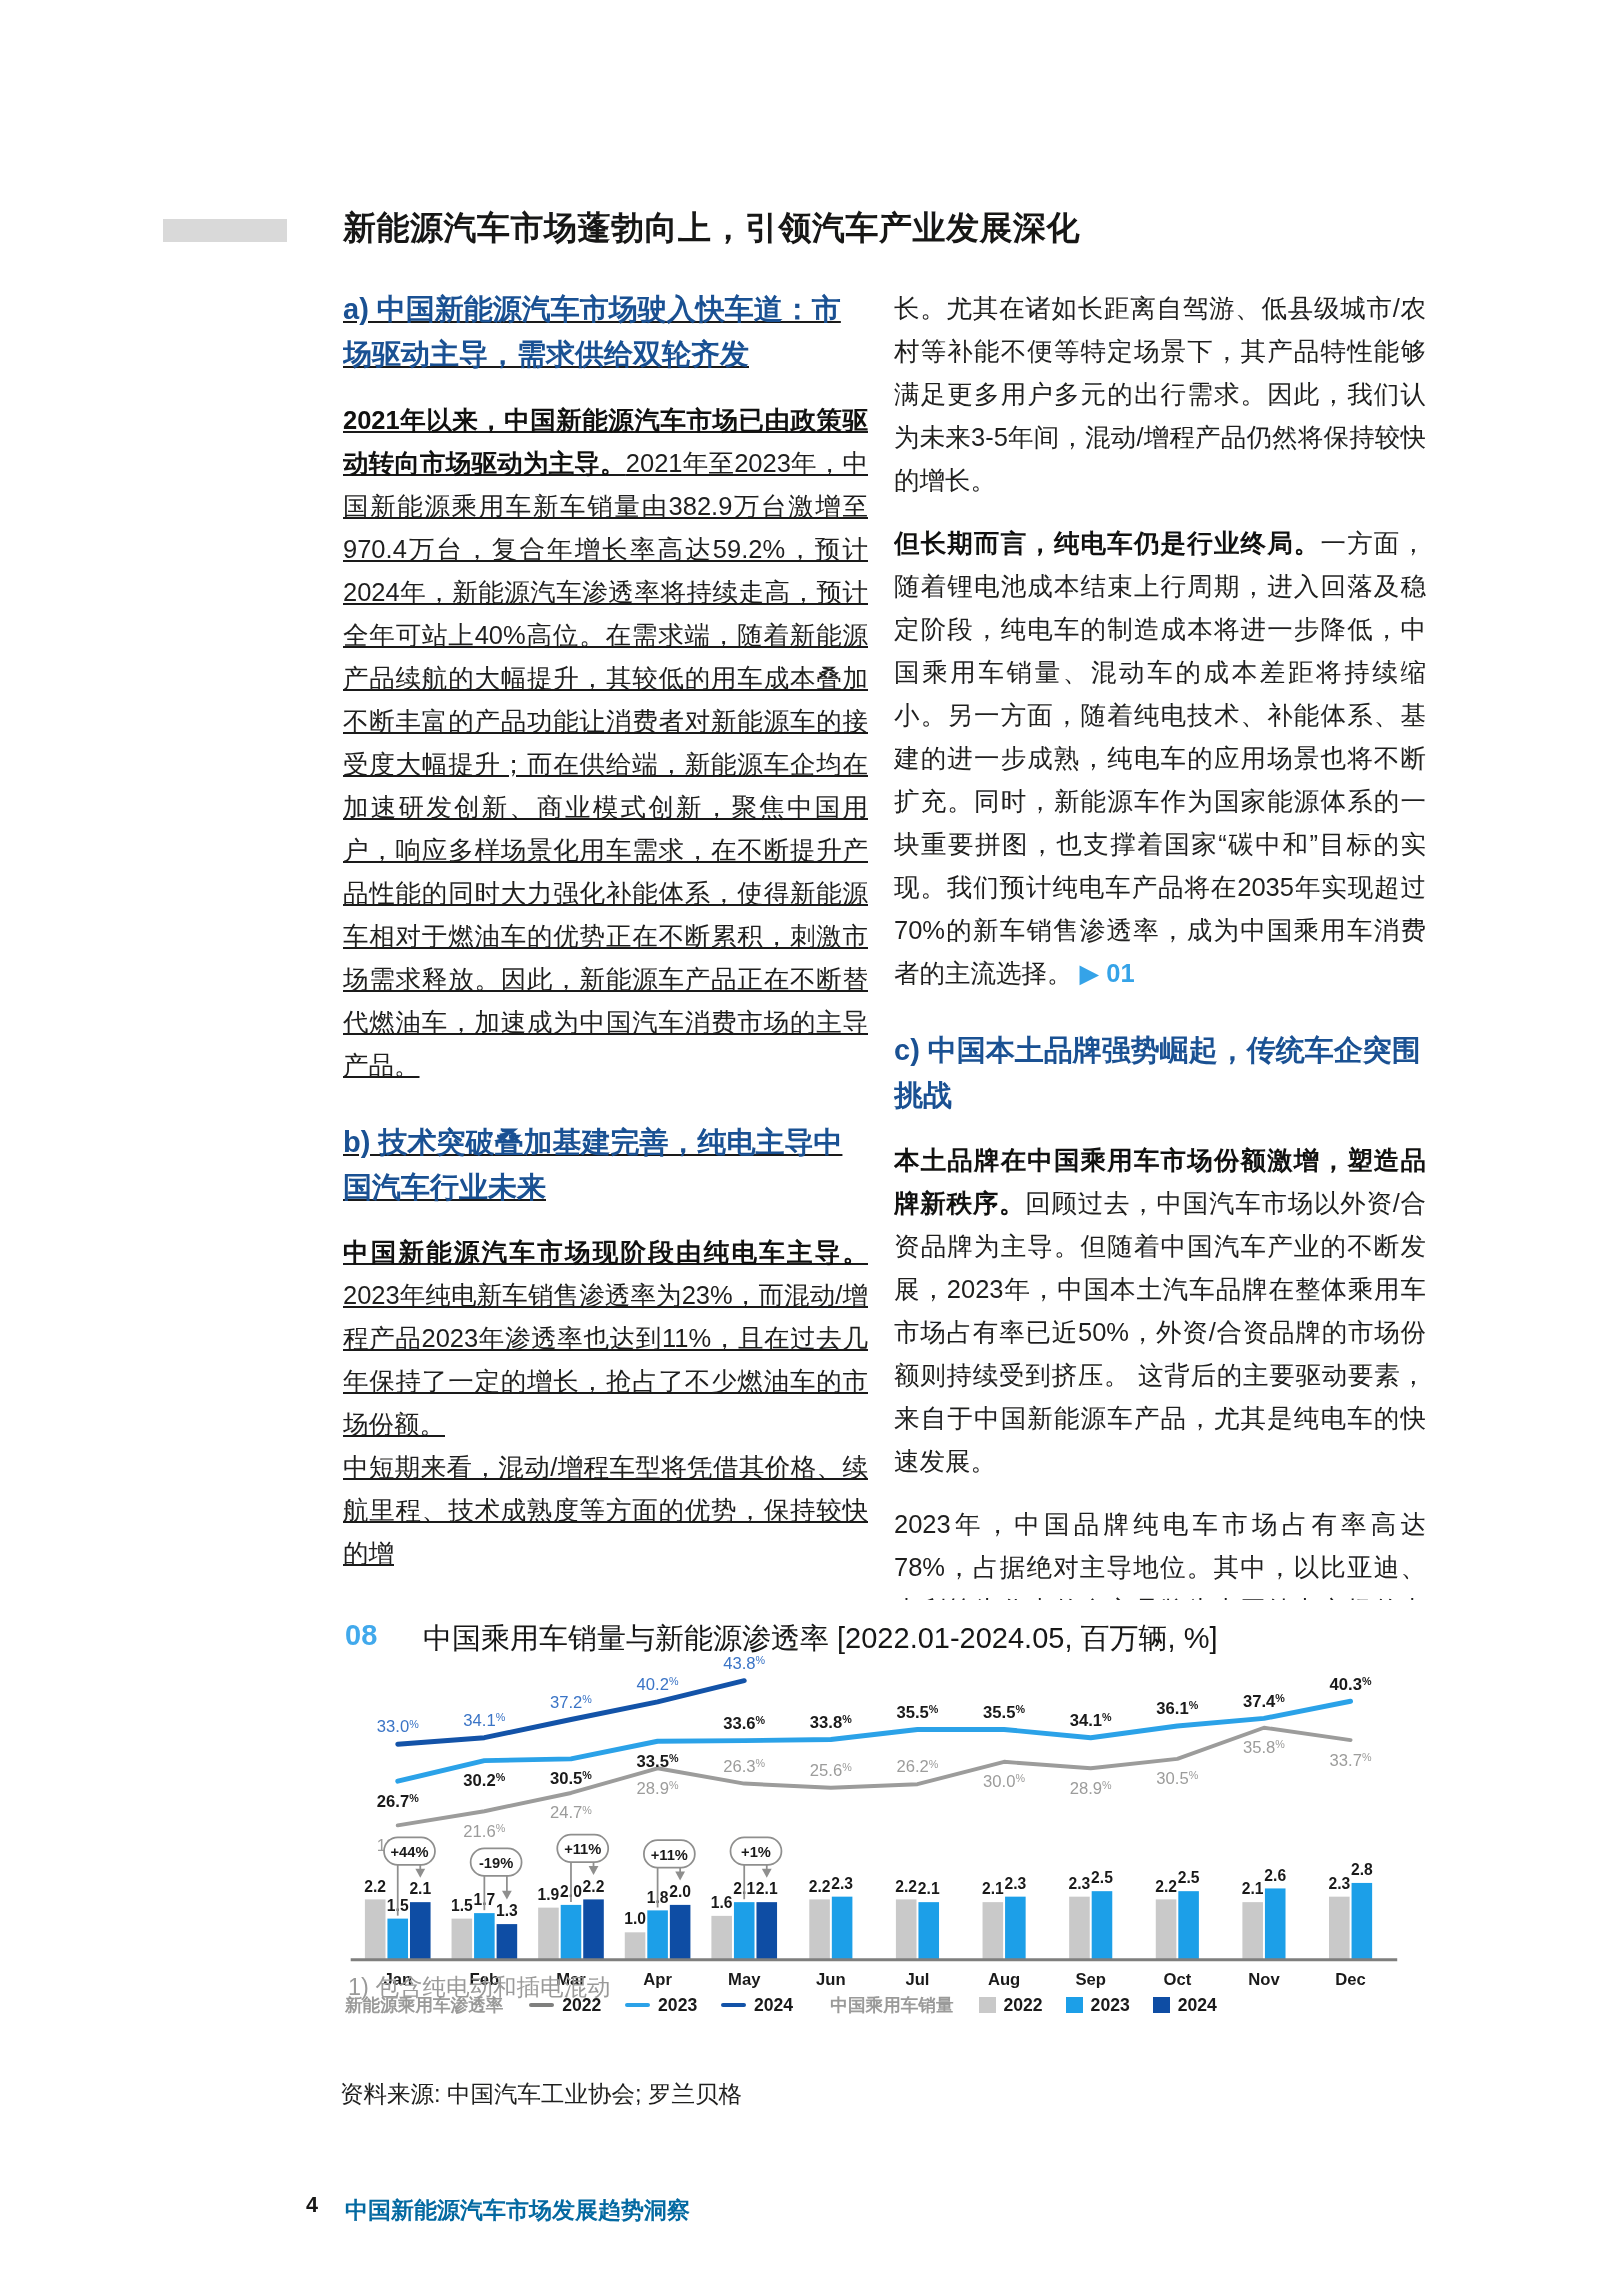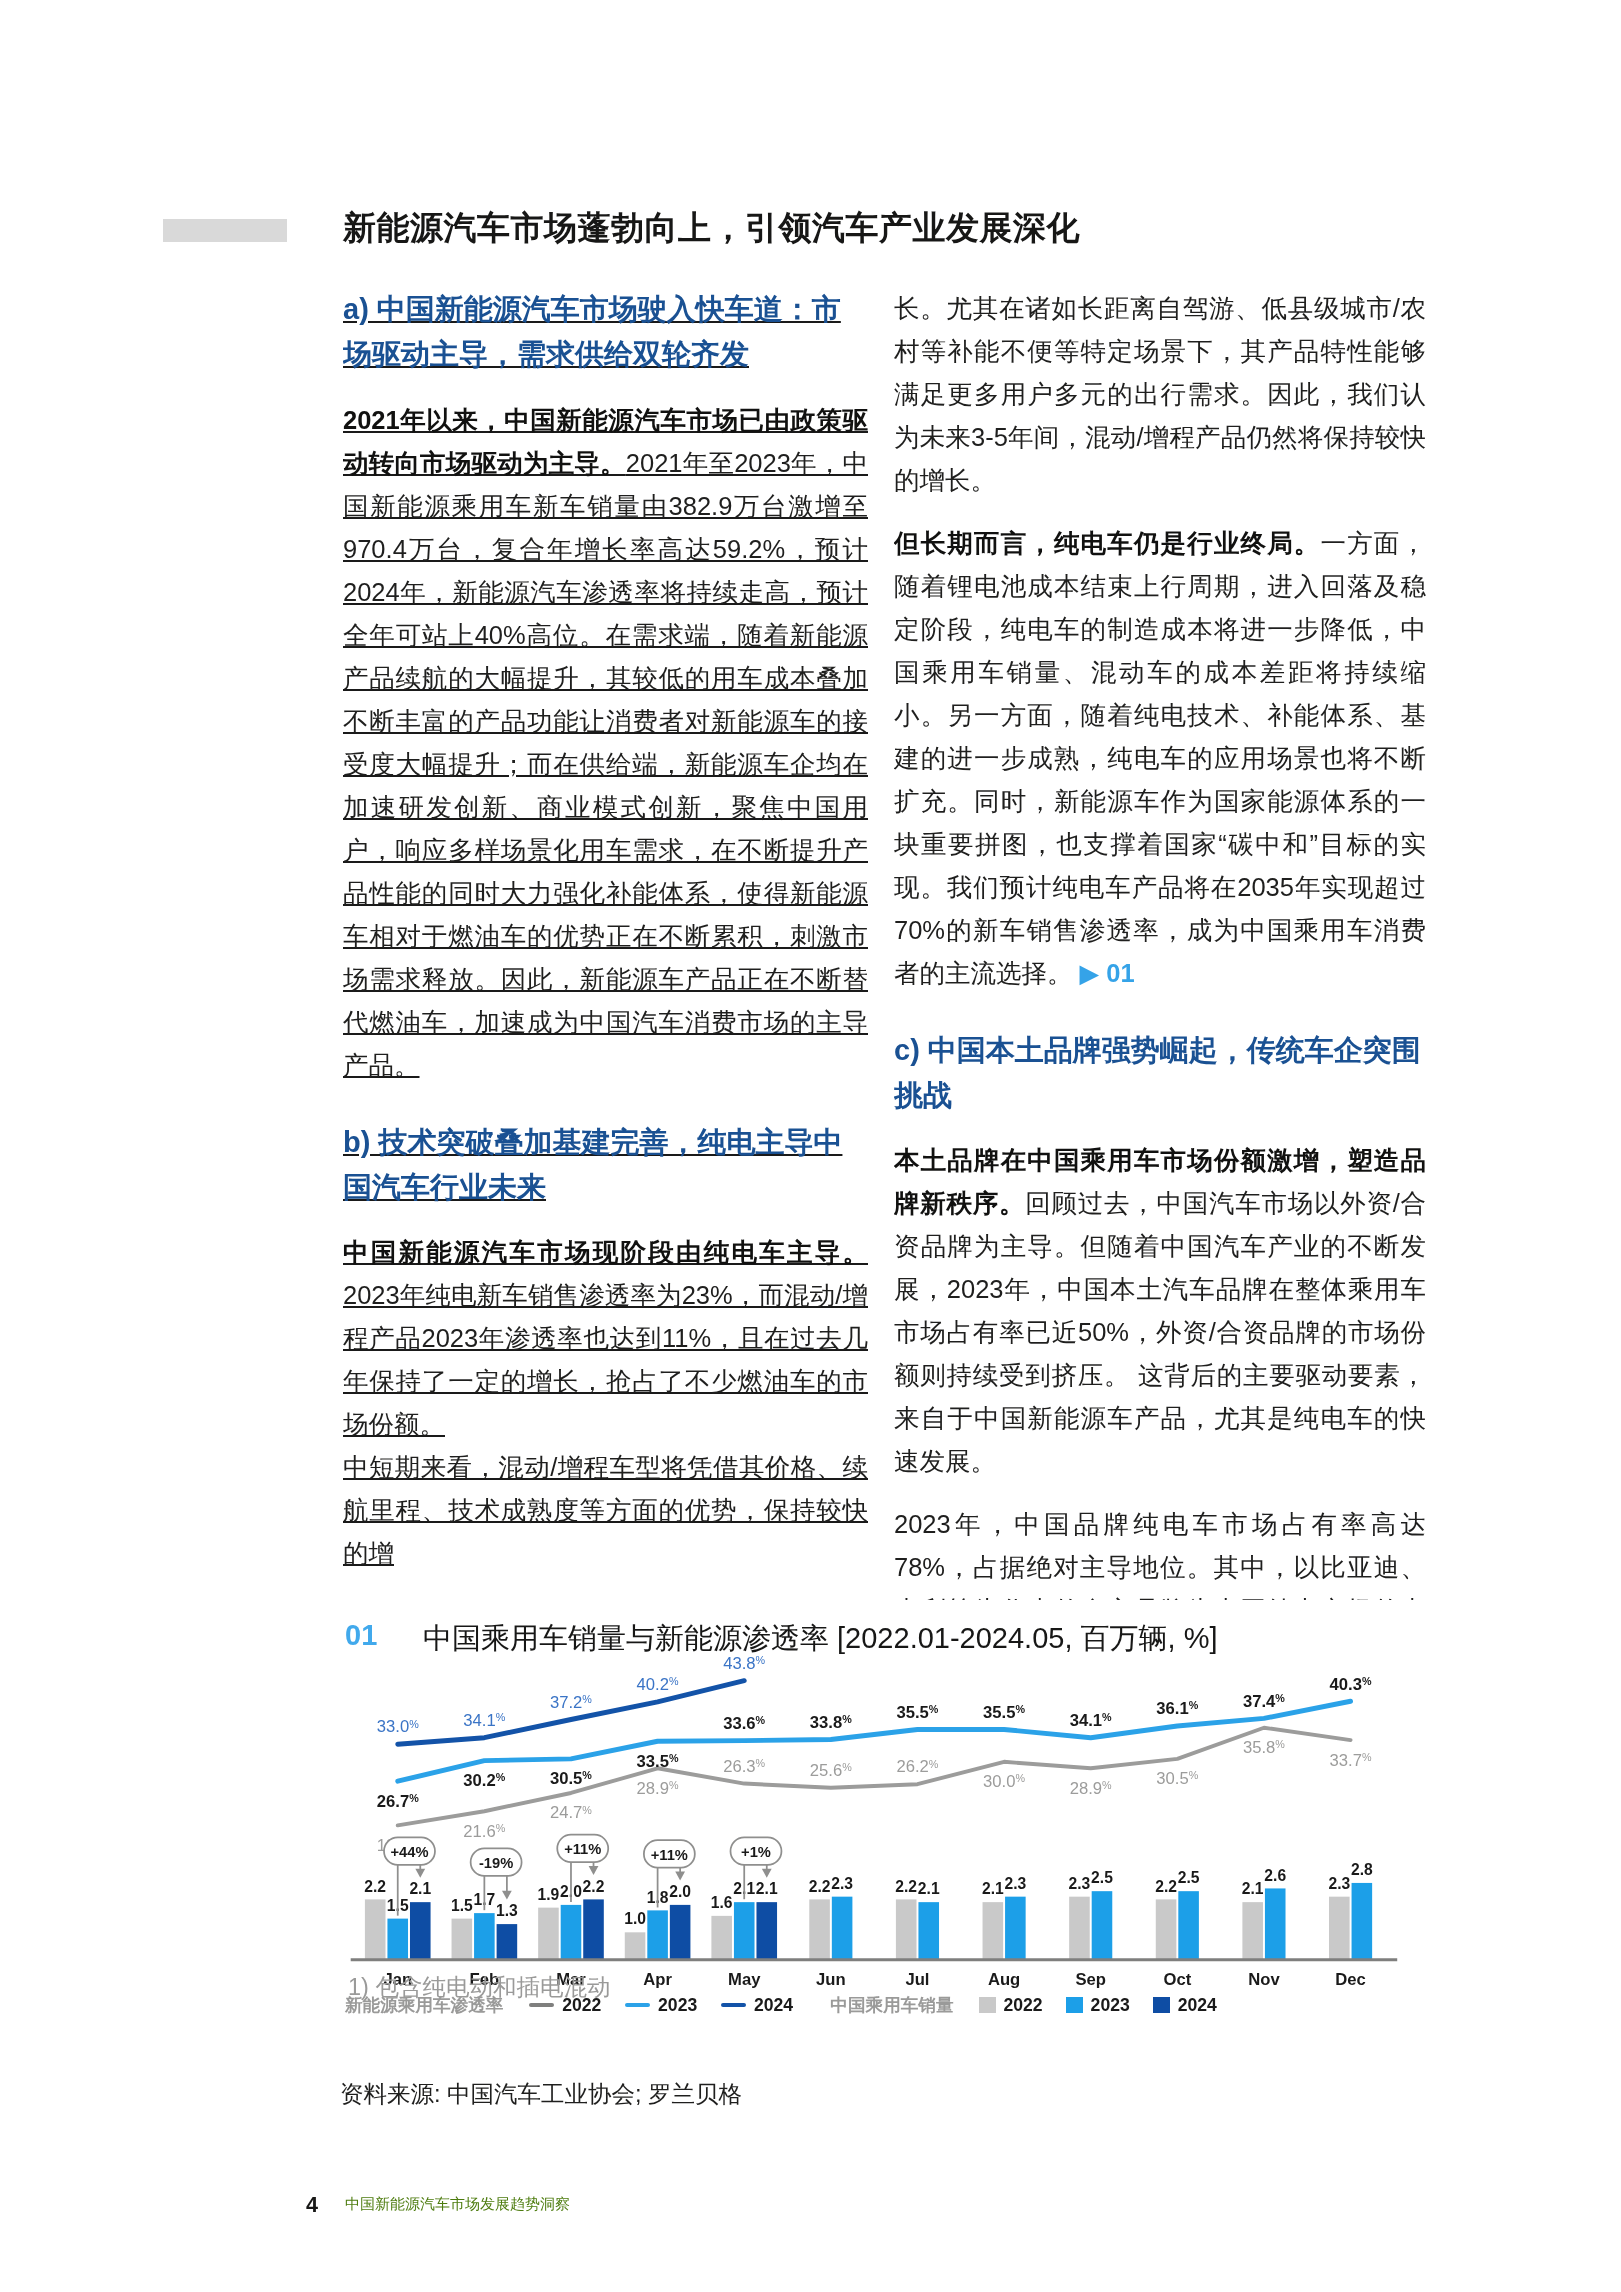--- a/index.html
+++ b/index.html
@@ -63,21 +63,21 @@
   .chart-source {
     position:absolute; left:340px; top:2078px;
     font-size:23.5px; color:#1f1f1e;
   }
   .footer-num {
     position:absolute; left:306px; top:2192px;
     font-size:21.6px; font-weight:bold; color:#171716;
   }
   .footer-text {
     position:absolute; left:345px; top:2195px;
-    font-size:15px; font-weight:normal; color:#4d7c0f;
+    font-size:23px; font-weight:bold; color:#0369a1;
   }
 </style>
 </head>
 <body>
 
 <div class="page">
 
   <div class="accent-bar"></div>
   <h1 class="page-title">新能源汽车市场蓬勃向上，引领汽车产业发展深化</h1>
 
@@ -92,21 +92,21 @@
 
   <div class="col col-right">
     <p class="body-p">长。尤其在诸如长距离自驾游、低县级城市/农村等补能不便等特定场景下，其产品特性能够满足更多用户多元的出行需求。因此，我们认为未来3-5年间，混动/增程产品仍然将保持较快的增长。</p>
     <p class="body-p"><strong class="lead">但长期而言，纯电车仍是行业终局。</strong><span>一方面，随着锂电池成本结束上行周期，进入回落及稳定阶段，纯电车的制造成本将进一步降低，中国乘用车销量、混动车的成本差距将持续缩小。另一方面，随着纯电技术、补能体系、基建的进一步成熟，纯电车的应用场景也将不断扩充。同时，新能源车作为国家能源体系的一块重要拼图，也支撑着国家“碳中和”目标的实现。我们预计纯电车产品将在2035年实现超过70%的新车销售渗透率，成为中国乘用车消费者的主流选择。</span> <span class="ref">▶ 01</span></p>
 
     <h2 class="sec-heading not-first">c) 中国本土品牌强势崛起，传统车企突围挑战</h2>
     <p class="body-p"><strong class="lead">本土品牌在中国乘用车市场份额激增，塑造品牌新秩序。</strong><span>回顾过去，中国汽车市场以外资/合资品牌为主导。但随着中国汽车产业的不断发展，2023年，中国本土汽车品牌在整体乘用车市场占有率已近50%，外资/合资品牌的市场份额则持续受到挤压。 这背后的主要驱动要素，来自于中国新能源车产品，尤其是纯电车的快速发展。</span></p>
     <p class="body-p">2023年，中国品牌纯电车市场占有率高达78%，占据绝对主导地位。其中，以比亚迪、吉利等为代表的自主品牌为中国纯电市场的中坚力量，</p>
   </div>
 
-  <div class="chart-number">01</div>
+  <div class="chart-number">08</div>
   <div class="chart-title">中国乘用车销量与新能源渗透率 [2022.01-2024.05, 百万辆, %]</div>
 
   <svg id="chart" width="1098" height="341" viewBox="0 0 1120 348">
       <rect x="42.5" y="248.39999999999998" width="21" height="61.60000000000001" fill="#c9c9c9"></rect>
       <text text-anchor="middle" font-size="16" font-weight="bold" fill="#1a1a1a" x="53" y="240.39999999999998">2.2</text>
       <rect x="65.5" y="268" width="21" height="42" fill="#1c9fe8"></rect>
       <text text-anchor="middle" font-size="16" font-weight="bold" fill="#1a1a1a" x="76" y="260">1.5</text>
       <rect x="88.5" y="251.2" width="21" height="58.800000000000004" fill="#0e4da4"></rect>
       <text text-anchor="middle" font-size="16" font-weight="bold" fill="#1a1a1a" x="99" y="243.2">2.1</text>
       <rect x="130.9" y="268" width="21" height="42" fill="#c9c9c9"></rect>

